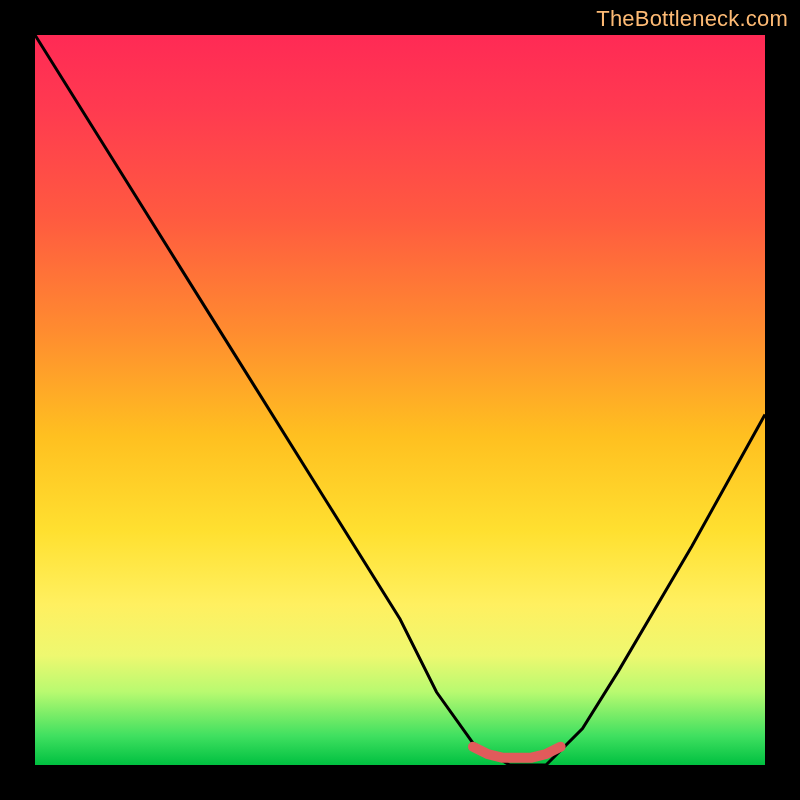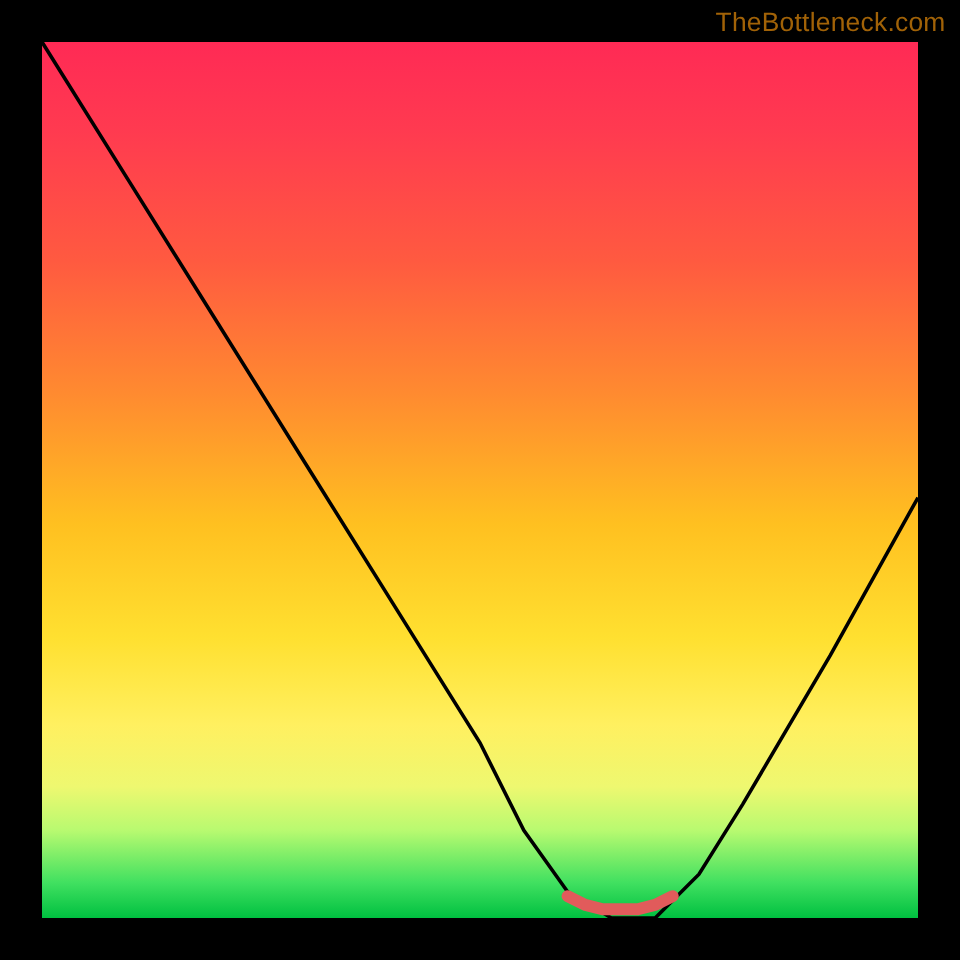--- a/index.html
+++ b/index.html
@@ -35,21 +35,21 @@
       #eef870 85%,
       #b8fa70 90%,
       #40e060 96%,
       #00c040 100%
     );
   }
   .watermark {
     position: absolute;
     top: 6px;
     right: 12px;
-    color: #a16207;
+    color: #fdba74;
     font-size: 22px;
     font-weight: 500;
     letter-spacing: 0.2px;
     user-select: none;
   }
   svg.curve {
     position: absolute;
     left: 0;
     top: 0;
     width: 730px;

